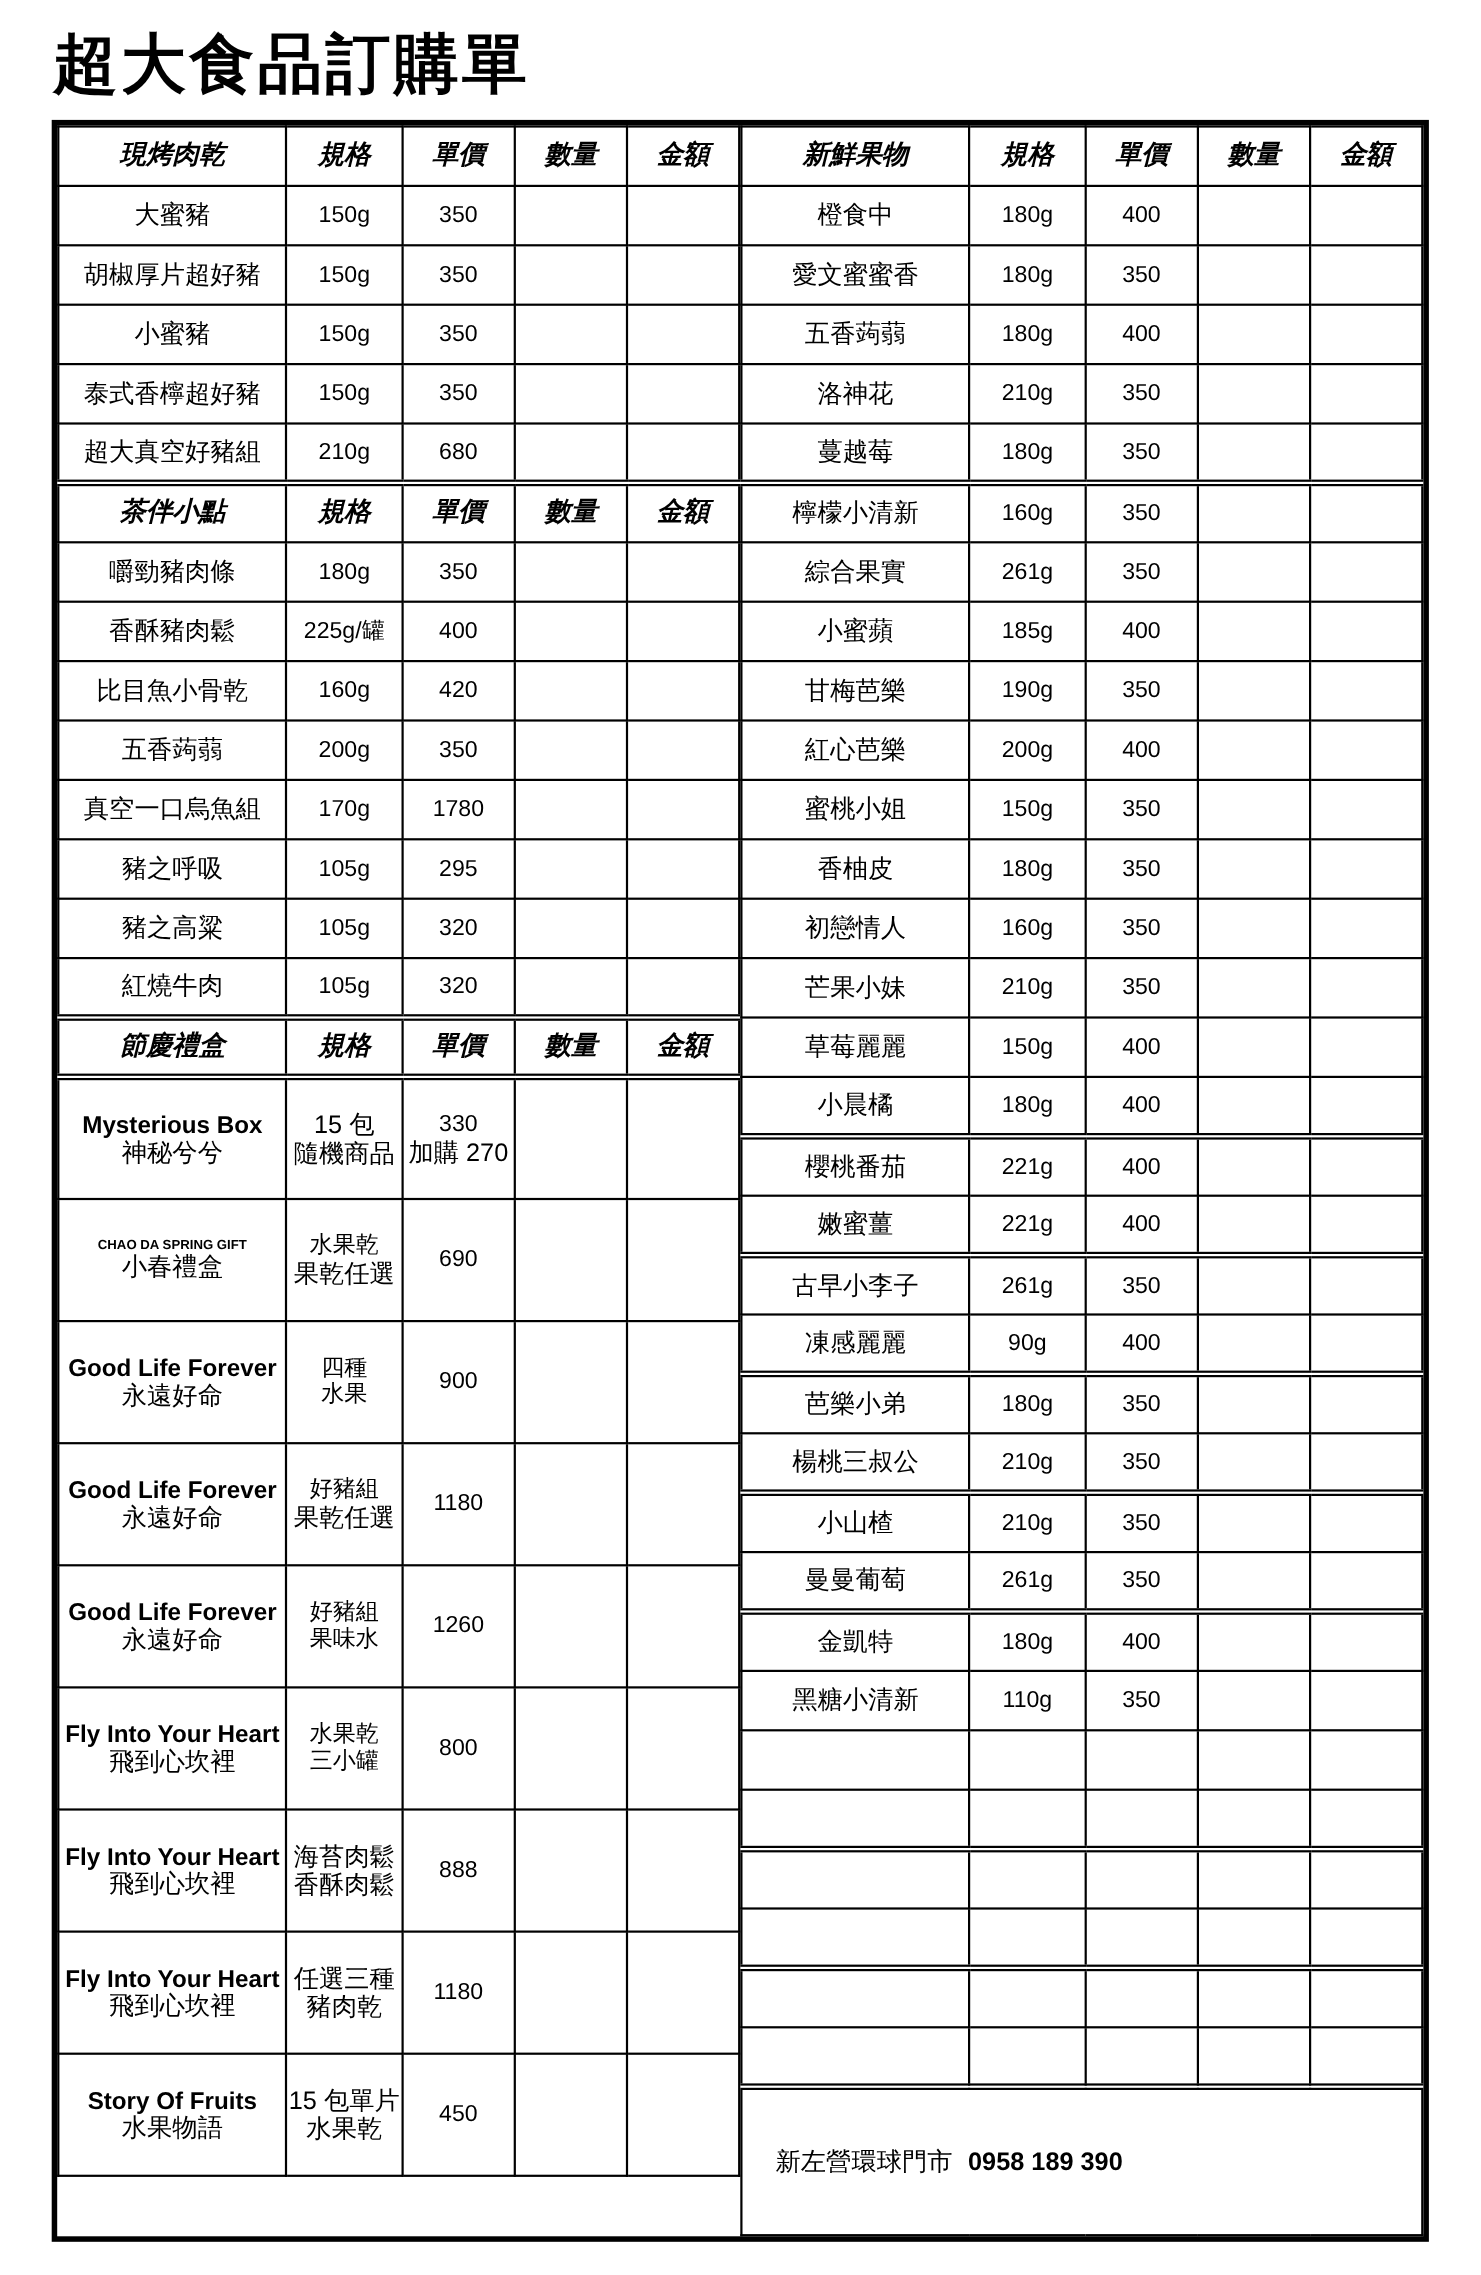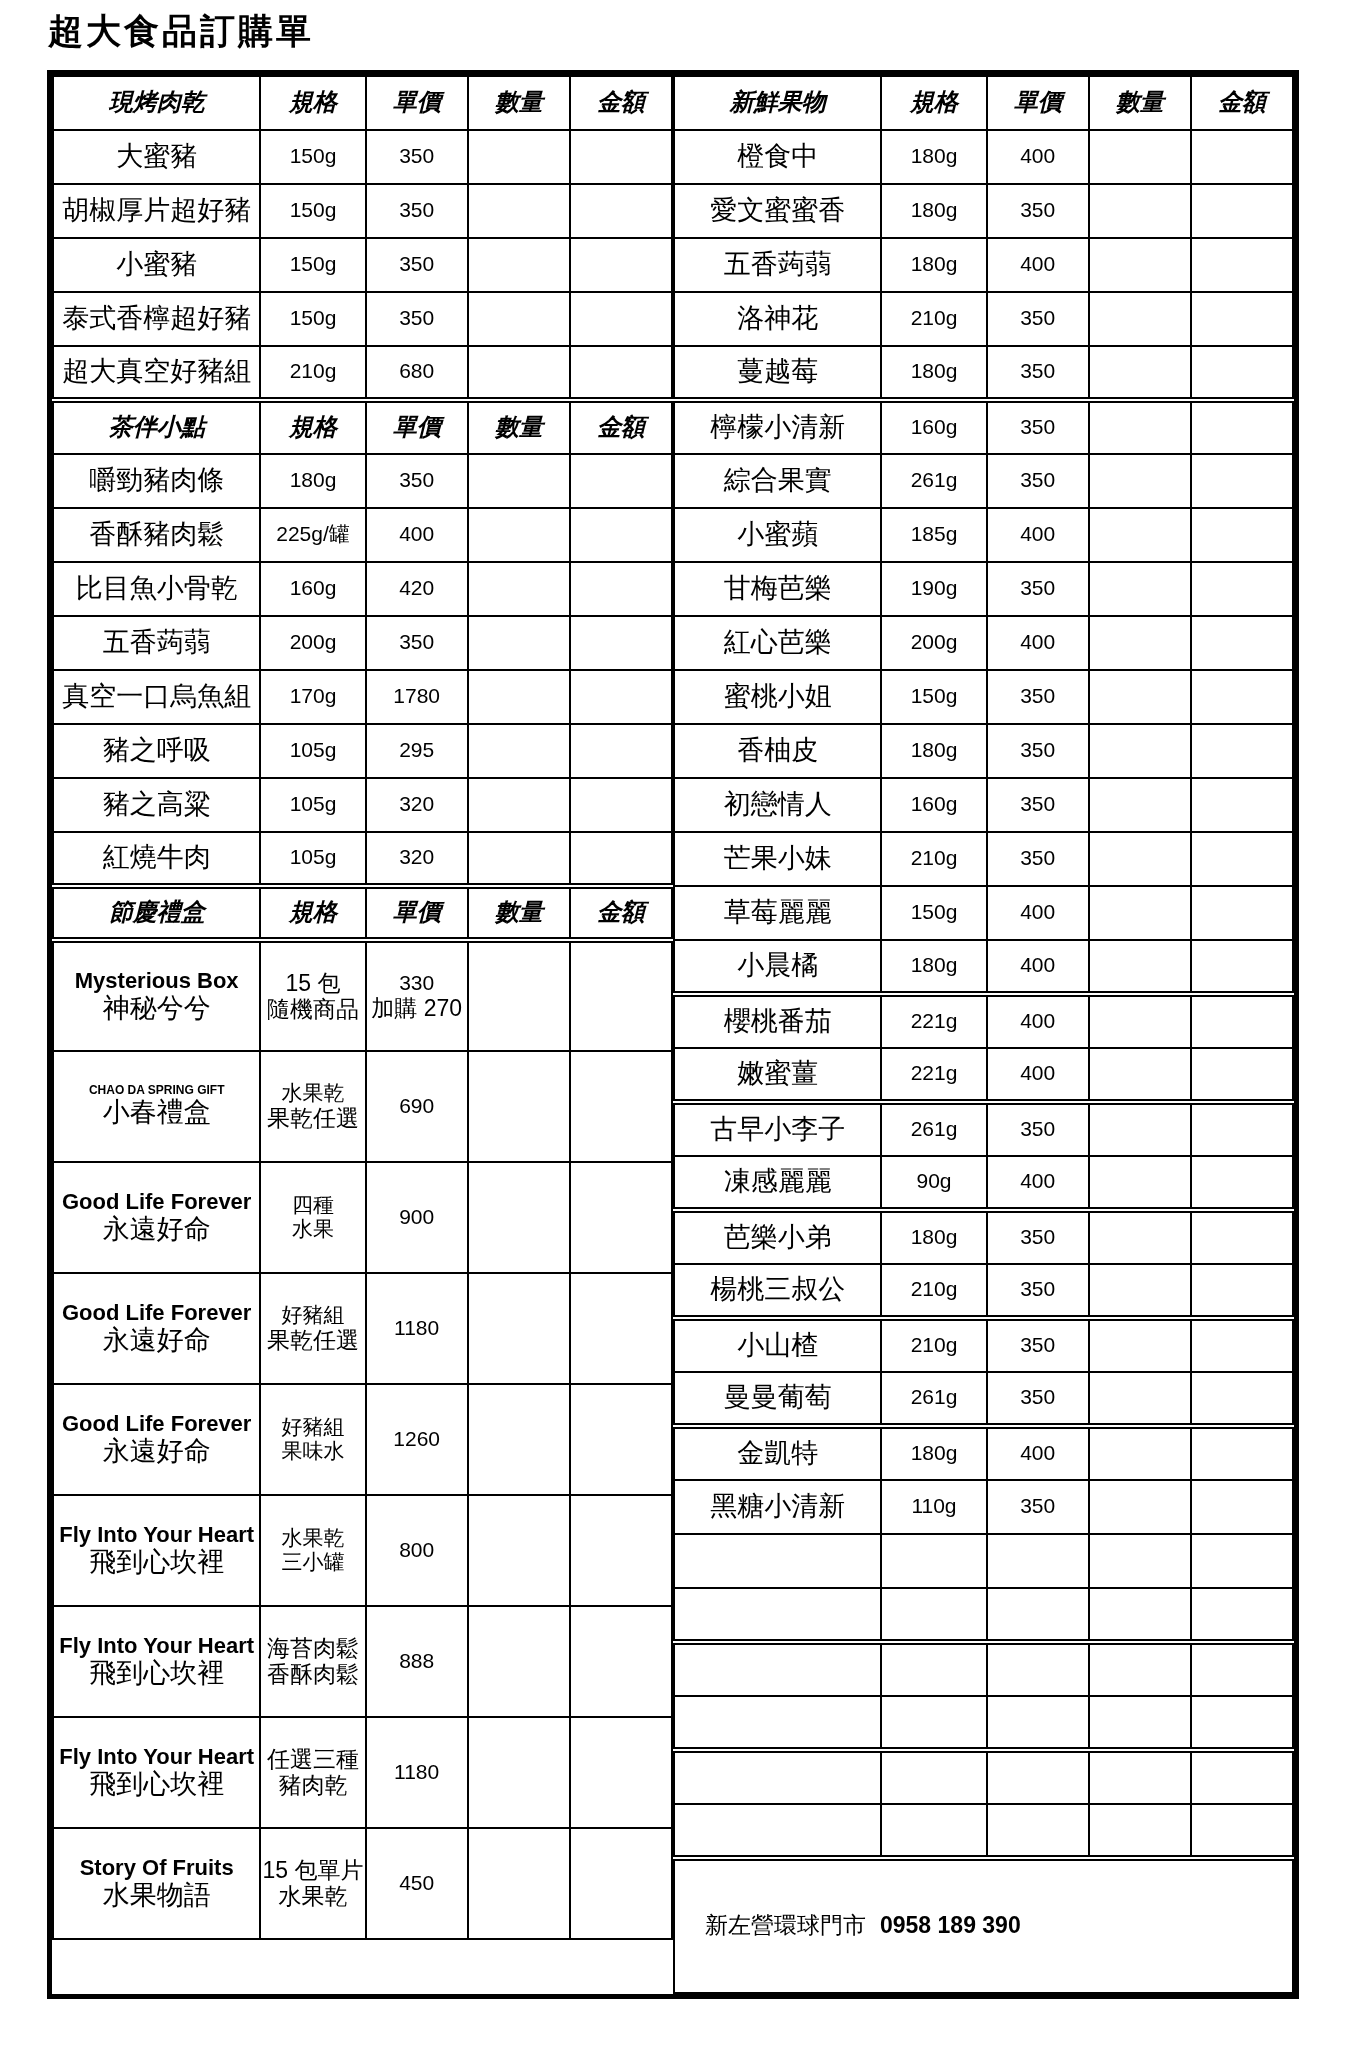--- a/index.html
+++ b/index.html
@@ -1,35 +1,35 @@
 <!DOCTYPE html>
 <html><head>
 <meta charset="utf-8">
 <style>
   html,body{margin:0;padding:0;background:#ffffff;color:#000;}
   body{width:1346px;height:2068px;font-family:"Liberation Serif","DejaVu Serif",serif;}
   .page{position:relative;width:1346px;height:2068px;background:#fff;overflow:hidden;}
-  .title{margin:0;padding:13px 0 18px 48px;font-size:35px;font-weight:700;letter-spacing:3px;line-height:1.1;}
+  .title{margin:0;padding:26px 0 18px 48px;font-size:59px;font-weight:700;letter-spacing:3px;line-height:1.1;}
   .order-wrap{display:flex;align-items:flex-start;margin-left:47px;width:1252px;border:5px solid #000;box-sizing:border-box;}
   table.half{border-collapse:collapse;width:50%;table-layout:fixed;}
   td{border:2px solid #000;text-align:center;vertical-align:middle;padding:0;overflow:hidden;font-size:23px;line-height:1.15;}
   col.c-name{width:33.5%;}
   col.c-spec{width:17%;}
   col.c-price{width:16.5%;}
   col.c-qty{width:16.5%;}
   col.c-amt{width:16.5%;}
   tr.hdr{height:54px;}
   tr.hdr td{font-weight:700;font-size:24px;font-style:italic;}
   tr.single{height:54px;}
   tr.gift{height:111px;}
   tr.empty{height:54px;}
   tr.footer-row{height:135px;}
   tr.dbl td{border-top:6px double #000;}
   .num{font-family:"Liberation Sans","DejaVu Sans",sans-serif;font-size:21px;}
-  .name{font-size:27px;}
+  .name{font-size:23px;}
   .ln{height:50%;display:flex;align-items:center;justify-content:center;}
   .en{font-family:"Liberation Sans","DejaVu Sans",sans-serif;font-weight:700;font-size:22px;}
   .en-small{font-size:12px;}
   .sm{font-size:23px;}
   .footer-row td{text-align:left;padding-left:30px;font-size:23px;}
   .store-phone{font-family:"Liberation Sans","DejaVu Sans",sans-serif;font-weight:700;margin-left:14px;}
 </style>
 </head>
 <body>
 

